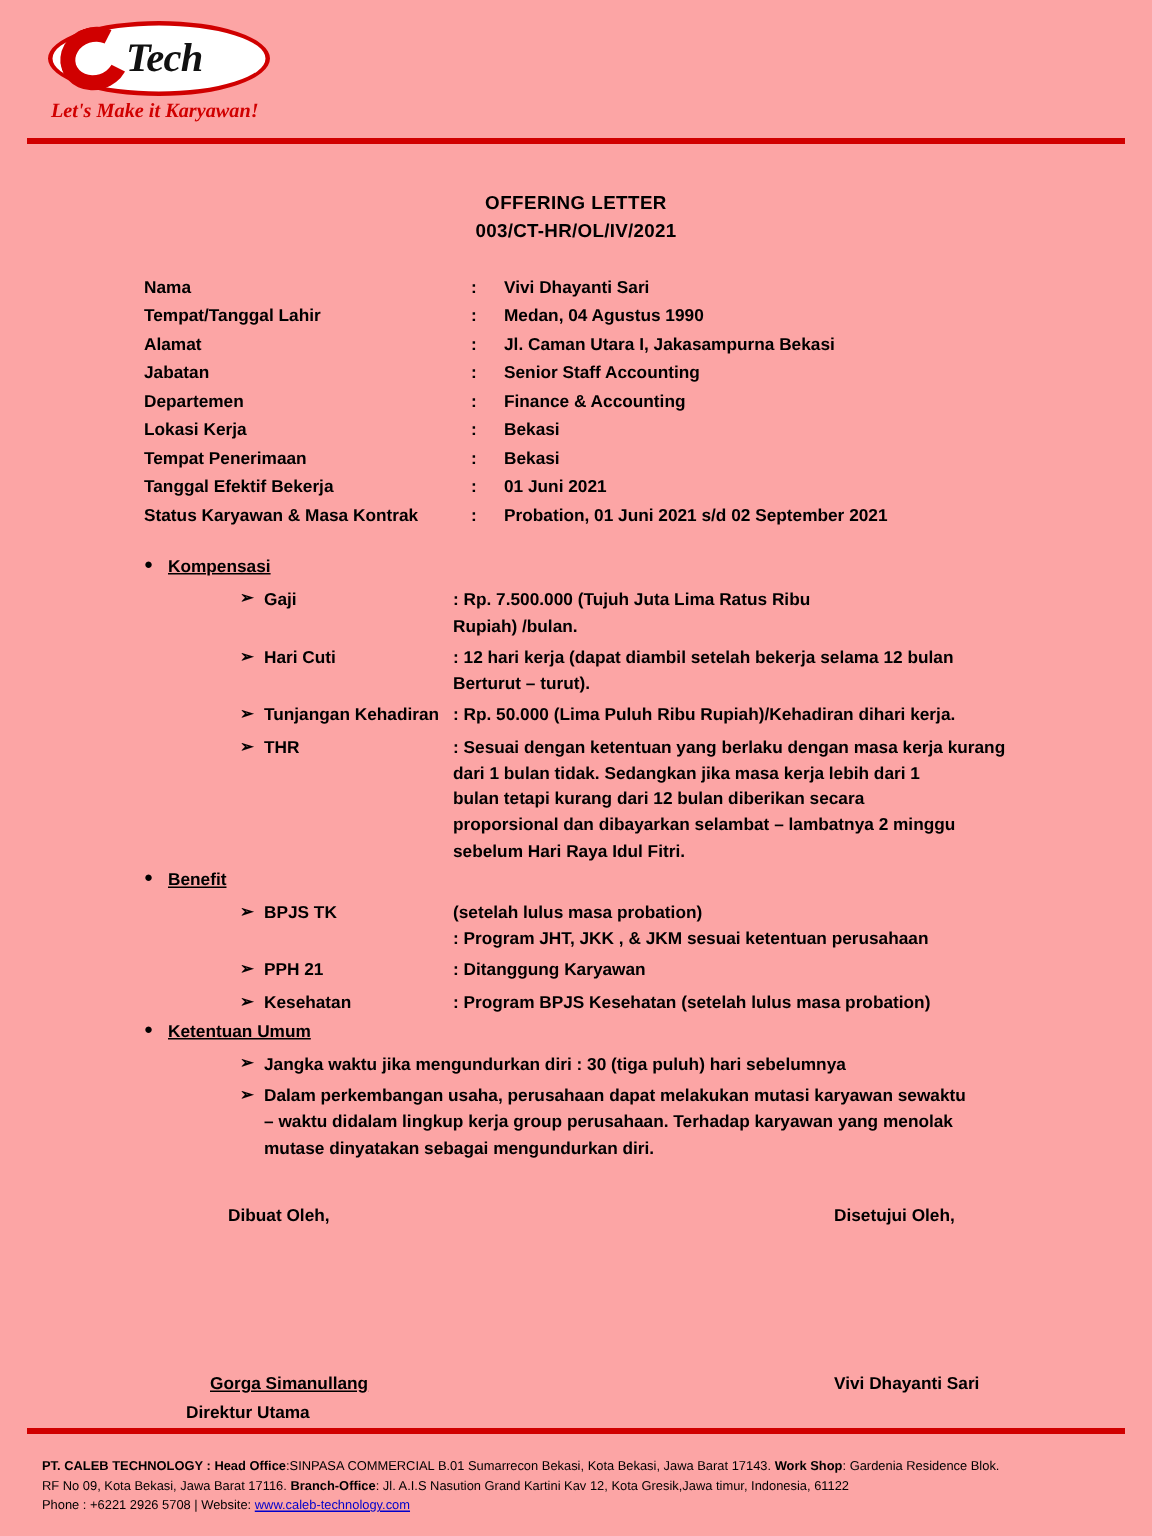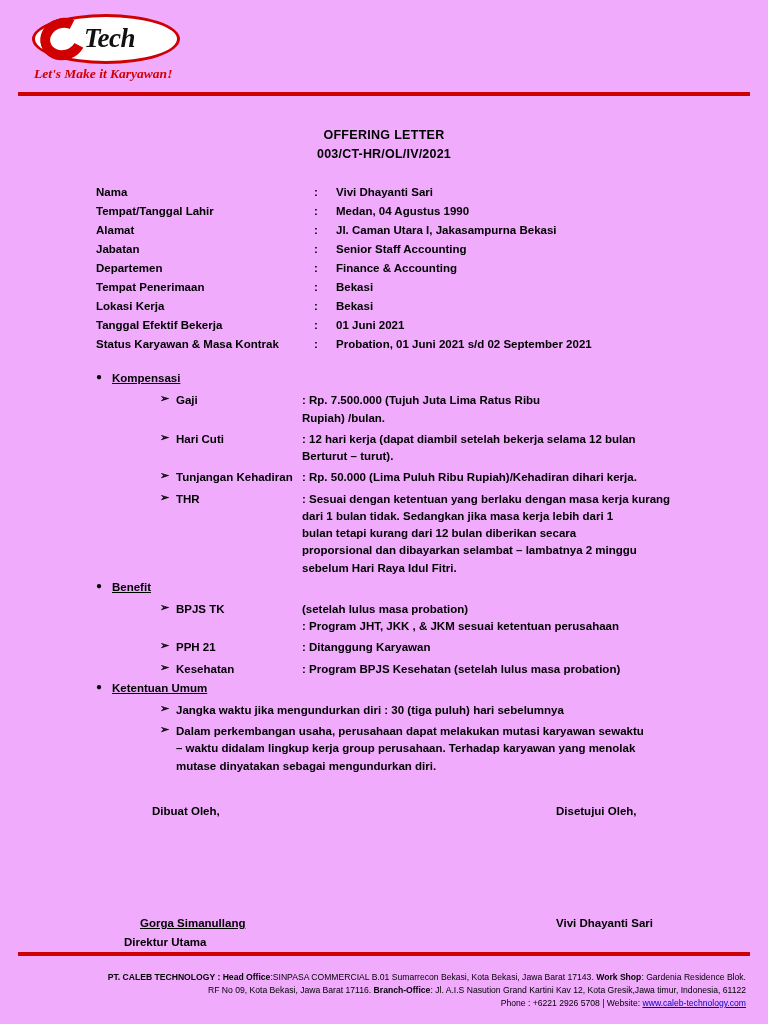--- a/index.html
+++ b/index.html
@@ -6,21 +6,21 @@
   html, body {
     margin: 0; padding: 0;
     width: 768px; height: 1024px;
     background: #ffffff;
     font-family: "Liberation Sans", sans-serif;
     color: #000;
   }
   .page {
     position: relative;
     width: 768px; height: 1024px;
-    background: #f0abfc;
+    background: #fca5a5;
     overflow: hidden;
   }
 
   
   .header {
     position: relative;
     height: 98px;
     padding: 10px 0 0 18px;
   }
   .logo-wrap {
@@ -188,21 +188,20 @@
     left: 18px; right: 18px; bottom: 68px;
     height: 4px;
     background: #d00000;
   }
   .footer {
     position: absolute;
     left: 28px; right: 22px; bottom: 14px;
     font-size: 8.6px;
     line-height: 1.5;
     color: #000;
-    text-align: right;
   }
   .footer b { font-weight: bold; }
   .footer .f-line { display: block; }
   .footer a, .footer .link {
     color: #0000cc;
     text-decoration: underline;
   }
 </style>
 </head>
 <body>
@@ -245,26 +244,26 @@
         <td class="label">Jabatan</td>
         <td class="colon">:</td>
         <td class="value">Senior Staff Accounting</td>
       </tr>
       <tr>
         <td class="label">Departemen</td>
         <td class="colon">:</td>
         <td class="value">Finance &amp; Accounting</td>
       </tr>
       <tr>
+        <td class="label">Lokasi Kerja</td>
+        <td class="colon">:</td>
+        <td class="value">Bekasi</td>
+      </tr>
+      <tr>
         <td class="label">Tempat Penerimaan</td>
-        <td class="colon">:</td>
-        <td class="value">Bekasi</td>
-      </tr>
-      <tr>
-        <td class="label">Lokasi Kerja</td>
         <td class="colon">:</td>
         <td class="value">Bekasi</td>
       </tr>
       <tr>
         <td class="label">Tanggal Efektif Bekerja</td>
         <td class="colon">:</td>
         <td class="value">01 Juni 2021</td>
       </tr>
       <tr>
         <td class="label">Status Karyawan &amp; Masa Kontrak</td>

